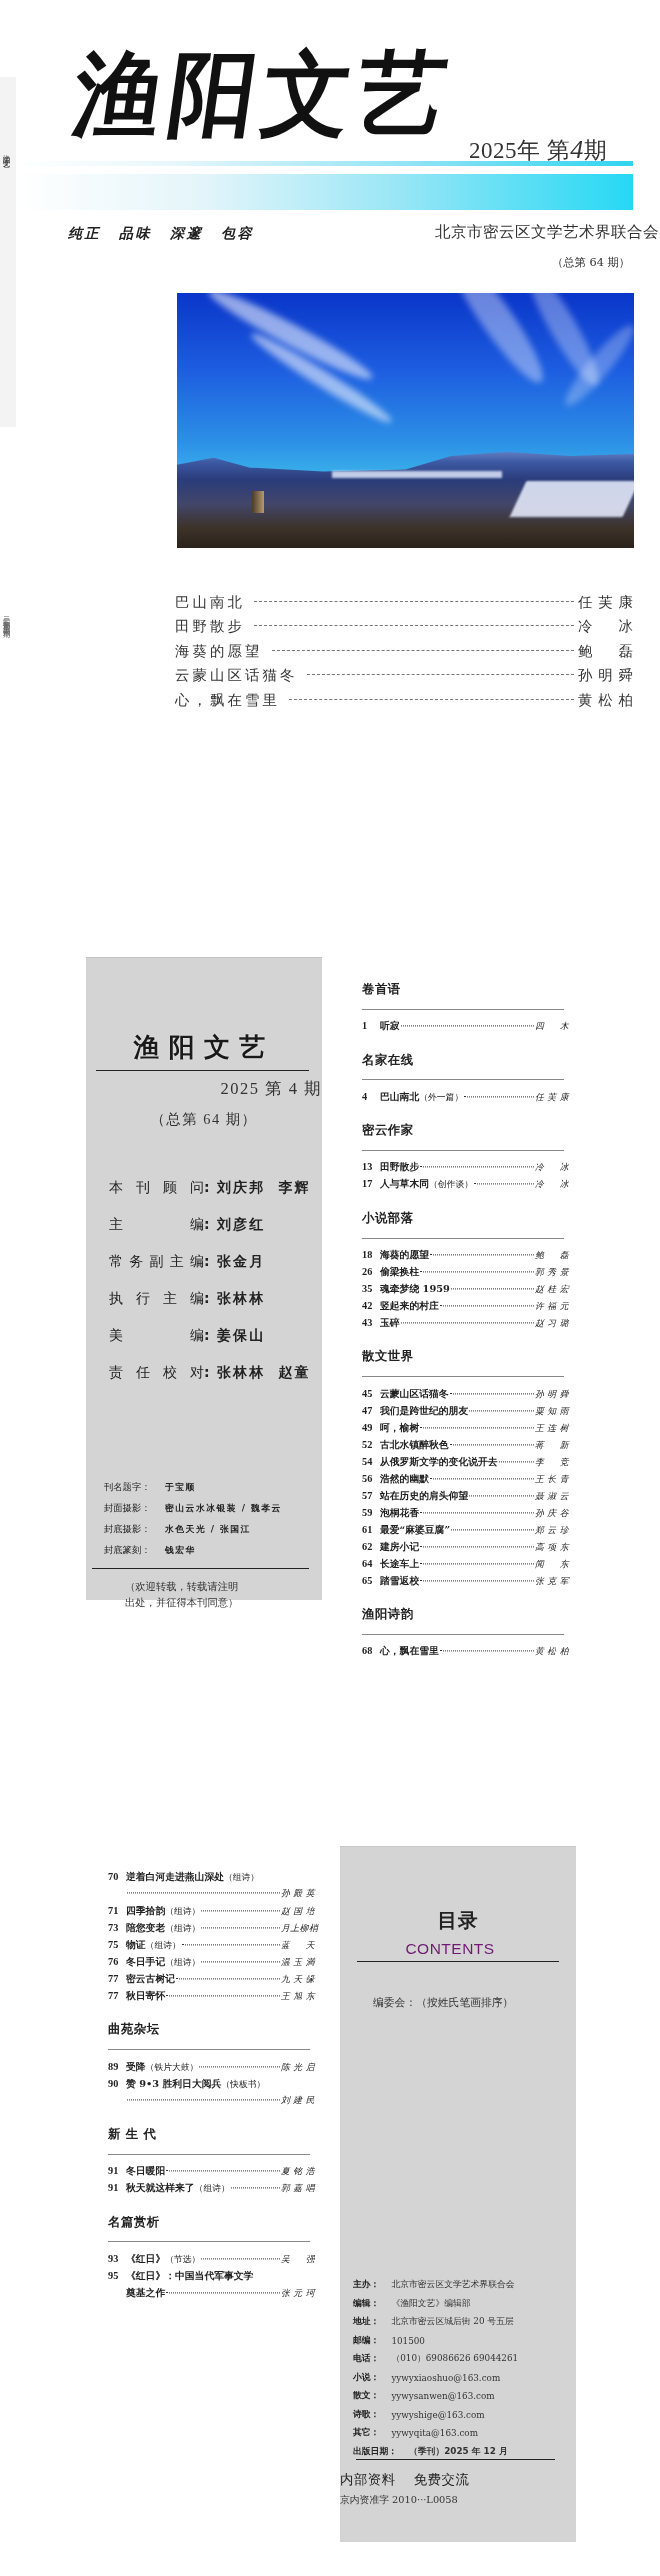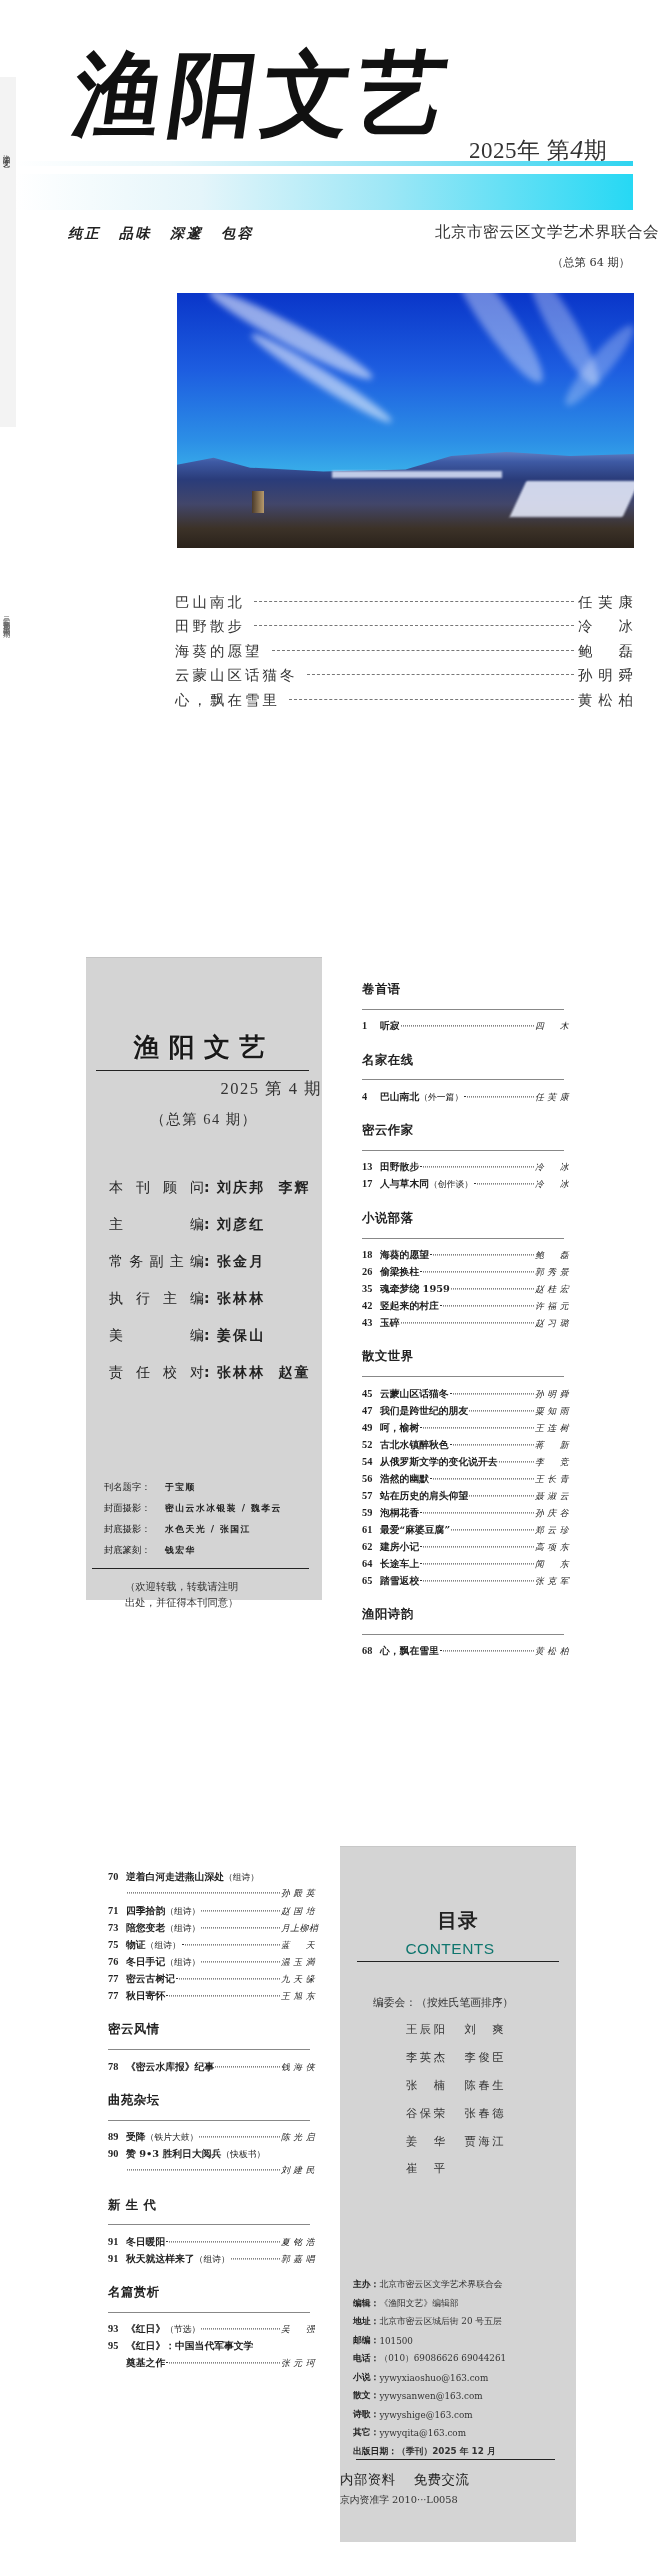--- a/index.html
+++ b/index.html
@@ -70,28 +70,28 @@
   .toc-row .au { width: 34px; text-align: justify; text-align-last: justify; white-space: nowrap; font-family: "DejaVu Serif", serif; font-style: italic; font-size: 8.8px; letter-spacing: 0.5px; }
   .toc-row.cont { padding-left: 18px; }
 
   
   .toc-left { position: absolute; left: 108px; top: 1871px; width: 216px; }
   .toc-left .sec-title { margin-top: 3.1px; }
   .toc-left .sec-rule { width: 202px; }
 
   .contents-box { position: absolute; left: 340px; top: 1846px; width: 236px; height: 696px; background: #d4d4d4; border-top: 1.5px solid #c8c8c8; }
   .cb-cn { position: absolute; left: 0; right: 0; top: 60px; text-align: center; font-family: "DejaVu Sans", sans-serif; font-weight: bold; font-size: 19.6px; color: #222; letter-spacing: 1px; }
-  .cb-en { position: absolute; left: 0; right: 16px; top: 93px; text-align: center; font-family: "Liberation Sans", sans-serif; font-size: 15.5px; color: #0f766e; letter-spacing: 0.5px; }
+  .cb-en { position: absolute; left: 0; right: 16px; top: 93px; text-align: center; font-family: "Liberation Sans", sans-serif; font-size: 15.5px; color: #701a75; letter-spacing: 0.5px; }
   .cb-rule { position: absolute; left: 17px; right: 17px; top: 114px; border-top: 1.5px solid #222; }
   .board-label { position: absolute; left: 33px; top: 149px; font-family: "DejaVu Sans", sans-serif; font-size: 10.8px; color: #333; }
   .board { position: absolute; left: 66px; top: 175px; display: grid; grid-template-columns: 39px 39px; column-gap: 19.6px; row-gap: 12.4px; }
   .board .nm { font-family: "DejaVu Sans", sans-serif; font-size: 11.3px; color: #333; text-align: justify; text-align-last: justify; height: 15.5px; white-space: nowrap; }
 
   .info { position: absolute; left: 13px; top: 429px; width: 216px; }
-  .info-row { display: flex; height: 18.5px; align-items: center; font-size: 8.8px; color: #333; white-space: nowrap; }
+  .info-row { display: flex; height: 18.5px; align-items: center; font-size: 8.8px; color: #333; white-space: nowrap; gap: 12px; }
   .info-row .lbl { font-family: "DejaVu Sans", sans-serif; font-weight: bold; color: #222; }
   .info-row .val { font-family: "DejaVu Serif", serif; }
   .info-row.pub .lbl { font-weight: bold; }
   .info-row.pub .val { font-family: "DejaVu Sans", sans-serif; font-weight: bold; }
   .cb-rule2 { position: absolute; left: 15.5px; right: 20.6px; top: 612px; border-top: 1.5px solid #222; }
   .cb-internal { position: absolute; left: 0; right: 0; top: 624px; font-family: "DejaVu Sans", sans-serif; font-size: 13.4px; color: #222; word-spacing: 13.4px; letter-spacing: 0.5px; }
   .cb-permit { position: absolute; left: 0; right: 0; top: 647px; text-align: left; font-family: "DejaVu Serif", serif; font-size: 9.8px; color: #333; }
 </style>
 </head>
 <body>
@@ -417,30 +417,20 @@
         <span class="au">九天缘</span>
       </div>
       <div class="toc-row">
         <span class="pg">77</span>
         <span class="ti"><span>秋日寄怀</span><span class="sub"></span></span>
         <span class="dots"></span>
         <span class="au">王旭东</span>
       </div>
     </div>
     <div class="sec">
-      <div class="sec-title">密云风情</div>
-      <div class="sec-rule"></div>
-      <div class="toc-row">
-        <span class="pg">78</span>
-        <span class="ti"><span>《密云水库报》纪事</span><span class="sub"></span></span>
-        <span class="dots"></span>
-        <span class="au">钱海侠</span>
-      </div>
-    </div>
-    <div class="sec">
       <div class="sec-title">曲苑杂坛</div>
       <div class="sec-rule"></div>
       <div class="toc-row">
         <span class="pg">89</span>
         <span class="ti"><span>受降</span><span class="sub">（铁片大鼓）</span></span>
         <span class="dots"></span>
         <span class="au">陈光启</span>
       </div>
       <div class="toc-row">
         <span class="pg">90</span>
@@ -486,33 +476,20 @@
         <span class="au">张元珂</span>
       </div>
     </div>
   </nav>
 
 <aside class="contents-box">
   <div class="cb-cn">目录</div>
   <div class="cb-en">CONTENTS</div>
   <div class="cb-rule"></div>
   <div class="board-label">编委会：（按姓氏笔画排序）</div>
-  <div class="board">
-    <span class="nm">王辰阳</span>
-    <span class="nm">刘 爽</span>
-    <span class="nm">李英杰</span>
-    <span class="nm">李俊臣</span>
-    <span class="nm">张 楠</span>
-    <span class="nm">陈春生</span>
-    <span class="nm">谷保荣</span>
-    <span class="nm">张春德</span>
-    <span class="nm">姜 华</span>
-    <span class="nm">贾海江</span>
-    <span class="nm">崔 平</span>
-  </div>
 
   <div class="info">
     <div class="info-row">
         <span class="lbl">主办：</span>
         <span class="val">北京市密云区文学艺术界联合会</span>
       </div>
     <div class="info-row">
         <span class="lbl">编辑：</span>
         <span class="val">《渔阳文艺》编辑部</span>
       </div>

